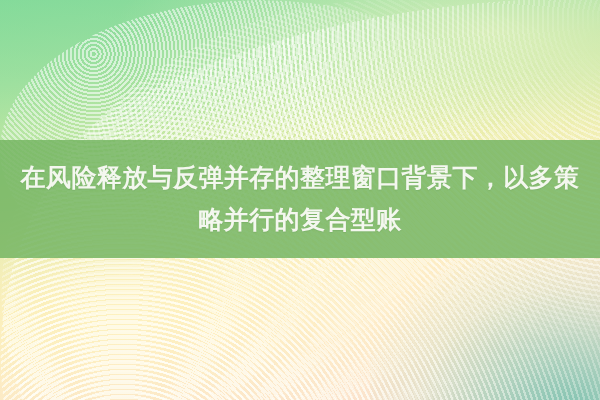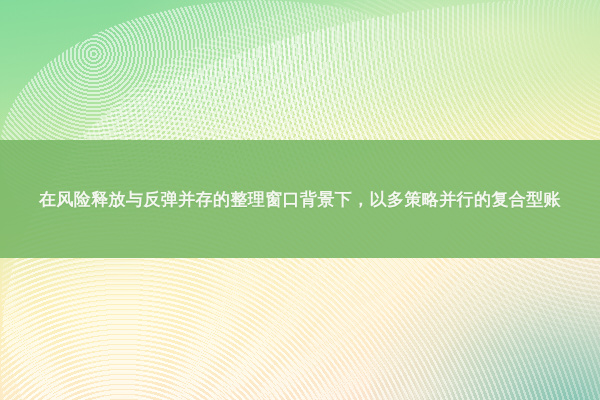--- a/index.html
+++ b/index.html
@@ -168,21 +168,21 @@
     justify-content: center;
   }
 
   .caption-text {
     width: 100%;
     margin: 0;
     padding: 0 12px;
     box-sizing: border-box;
     text-align: center;
     color: #f4f7ef;
-    font-size: 17px;
+    font-size: 25px;
     line-height: 42px;
     font-weight: 700;
     letter-spacing: 0.4px;
     font-family: "DejaVu Sans", "Liberation Sans", sans-serif;
     text-shadow: 0 1px 1px rgba(80,130,70,0.18);
   }
 </style>
 </head>
 <body>
 

